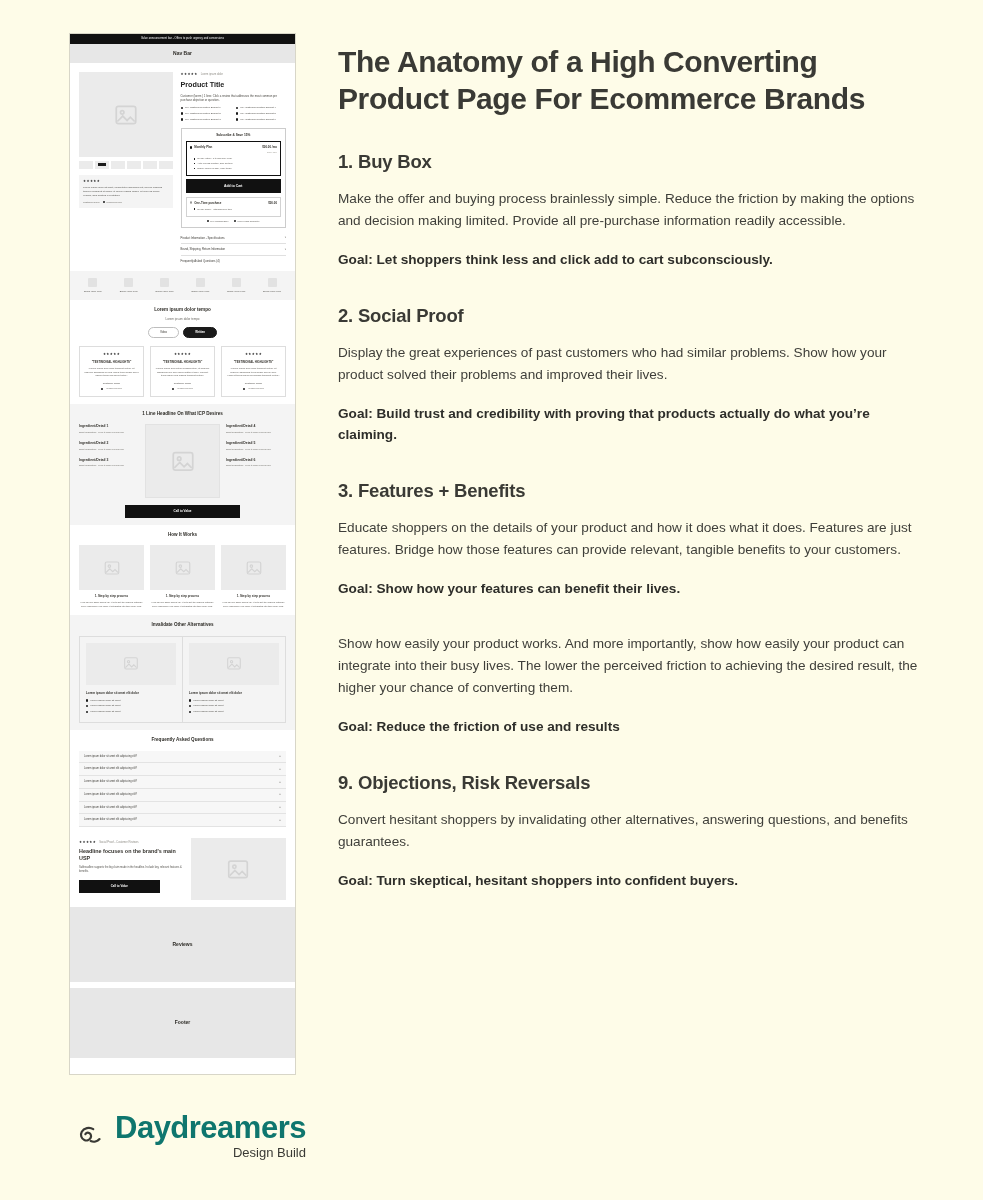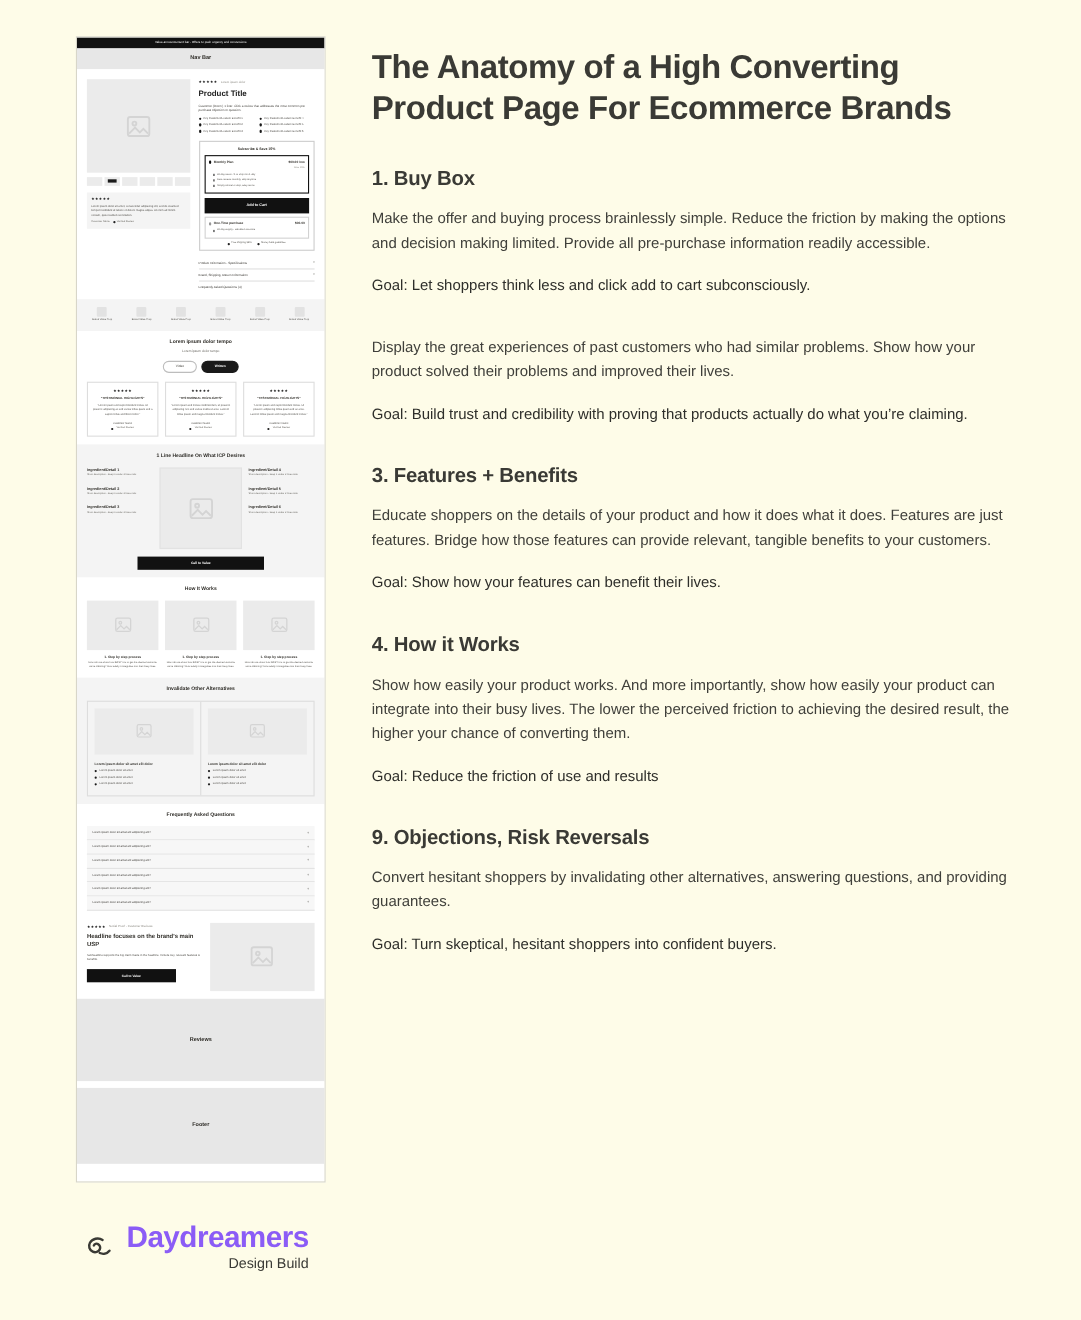--- a/index.html
+++ b/index.html
@@ -208,32 +208,32 @@
   }
   .sec-block { margin-bottom: 34px; }
   .sec-h {
     font-size: 18.5px; font-weight: bold; color: #3a3a35;
     letter-spacing: -.2px; margin-bottom: 15px;
   }
   .sec-p {
     font-size: 13.6px; line-height: 1.62; color: #3f3f3a; margin-bottom: 17px;
   }
   .sec-goal {
-    font-size: 13.6px; line-height: 1.58; font-weight: normal; color: #2e2e2a;
+    font-size: 13.6px; line-height: 1.58; font-weight: bold; color: #2e2e2a;
   }
 
   
   .brand {
     position: absolute; left: 72px; top: 1112px;
     display: flex; align-items: center; gap: 9px;
   }
   .brand-mark { width: 34px; height: 34px; color: #3a3a35; }
   .brand-text { line-height: 1; }
   .brand-name {
-    font-size: 27px; font-weight: bold; letter-spacing: -.5px; color: #8b5cf6; text-align: center;
+    font-size: 31px; font-weight: bold; letter-spacing: -.5px; color: #0f766e; text-align: center;
   }
   .brand-sub {
     font-size: 13px; color: #3a3a35; text-align: right; margin-top: 3px;
   }
 </style>
 </head>
 <body>
 
 <div class="page">
 
@@ -649,39 +649,39 @@
   <div class="article">
     <h1 class="headline">The Anatomy of a High Converting Product Page For Ecommerce Brands</h1>
 
     <div class="sec-block">
       <h2 class="sec-h">1. Buy Box</h2>
       <p class="sec-p">Make the offer and buying process brainlessly simple. Reduce the friction by making the options and decision making limited. Provide all pre-purchase information readily accessible.</p>
       <p class="sec-goal">Goal: Let shoppers think less and click add to cart subconsciously.</p>
     </div>
 
     <div class="sec-block">
+      <h2 class="sec-h">2. Social Proof</h2>
       <p class="sec-p">Display the great experiences of past customers who had similar problems. Show how your product solved their problems and improved their lives.</p>
       <p class="sec-goal">Goal: Build trust and credibility with proving that products actually do what you’re claiming.</p>
     </div>
 
     <div class="sec-block">
       <h2 class="sec-h">3. Features + Benefits</h2>
       <p class="sec-p">Educate shoppers on the details of your product and how it does what it does. Features are just features. Bridge how those features can provide relevant, tangible benefits to your customers.</p>
       <p class="sec-goal">Goal: Show how your features can benefit their lives.</p>
     </div>
 
     <div class="sec-block">
-      <h2 class="sec-h">4. How it Works</h2>
       <p class="sec-p">Show how easily your product works. And more importantly, show how easily your product can integrate into their busy lives. The lower the perceived friction to achieving the desired result, the higher your chance of converting them.</p>
       <p class="sec-goal">Goal: Reduce the friction of use and results</p>
     </div>
 
     <div class="sec-block">
       <h2 class="sec-h">9. Objections, Risk Reversals</h2>
-      <p class="sec-p">Convert hesitant shoppers by invalidating other alternatives, answering questions, and providing guarantees.</p>
+      <p class="sec-p">Convert hesitant shoppers by invalidating other alternatives, answering questions, and benefits guarantees.</p>
       <p class="sec-goal">Goal: Turn skeptical, hesitant shoppers into confident buyers.</p>
     </div>
   </div>
 
   <div class="brand">
     <svg class="brand-mark" viewBox="0 0 40 40" fill="none">
       <path d="M25 12c-4.5-3-11-1.5-13.5 3-2 3.6-.6 8 3 9.6 2.8 1.3 6.2.2 7.5-2.5 1-2.1.2-4.7-1.9-5.7-1.6-.8-3.6-.1-4.4 1.5" stroke="#3a3a35" stroke-width="2.6" stroke-linecap="round"></path>
       <path d="M22 26c3.6 1.6 8 .6 10.4-2.4" stroke="#3a3a35" stroke-width="2.6" stroke-linecap="round"></path>
     </svg>
     <div class="brand-text">

